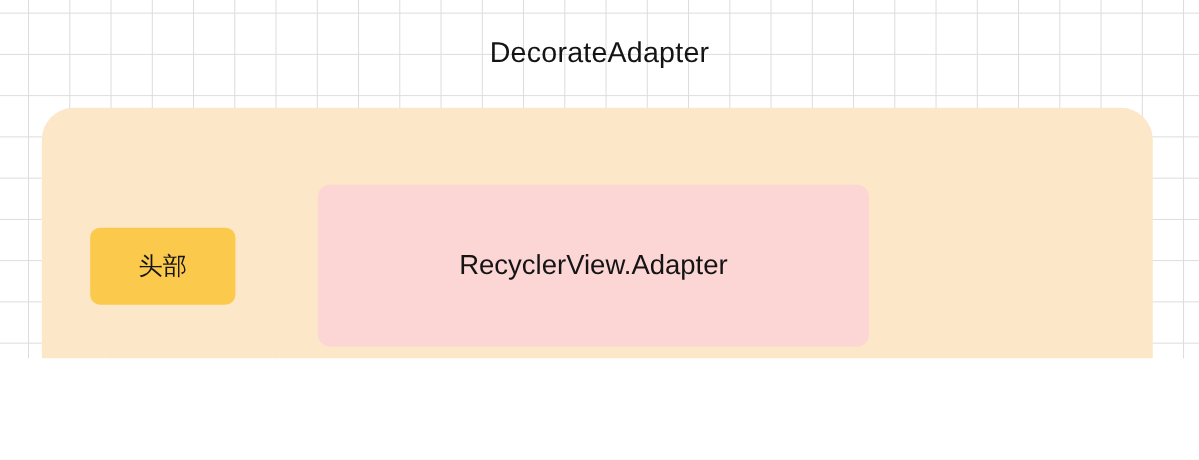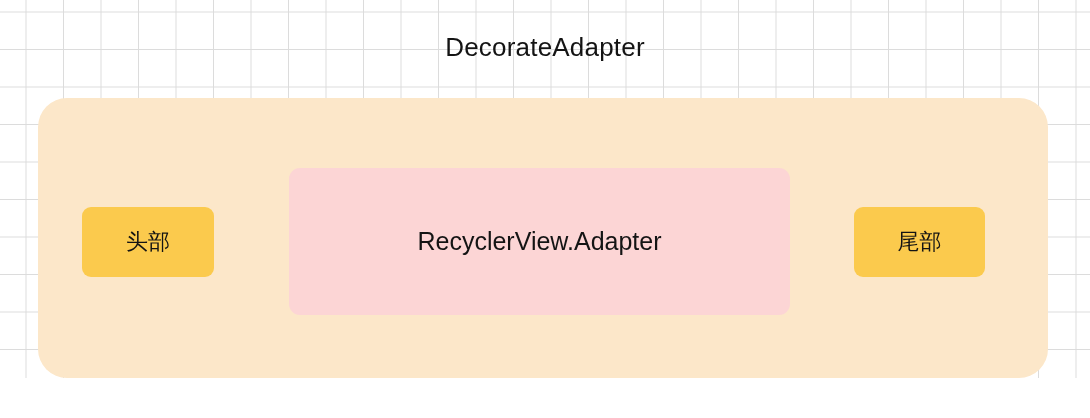--- a/index.html
+++ b/index.html
@@ -7,21 +7,21 @@
     padding: 0;
     background: #ffffff;
   }
   body {
     font-family: "Liberation Sans", "DejaVu Sans", sans-serif;
   }
 
   #canvas {
     position: relative;
     width: 1090px;
-    height: 378px;
+    height: 326px;
     overflow: hidden;
     background-color: #ffffff;
     
     background-image:
       linear-gradient(to right, #dcdcdc 1px, transparent 1px),
       linear-gradient(to bottom, #dcdcdc 1px, transparent 1px);
     background-size: 37.5px 37.5px;
     background-position: -12px -26px;
   }
 
@@ -114,20 +114,17 @@
   <div id="decorate-container">
 
     <div id="header-box" class="node-box">
       <span>头部</span>
     </div>
 
     <div id="adapter-box" class="node-box">
       <span>RecyclerView.Adapter</span>
     </div>
 
-    <div id="footer-box" class="node-box">
-      <span>尾部</span>
-    </div>
 
   </div>
 
 
 </div>
 
 </body></html>

